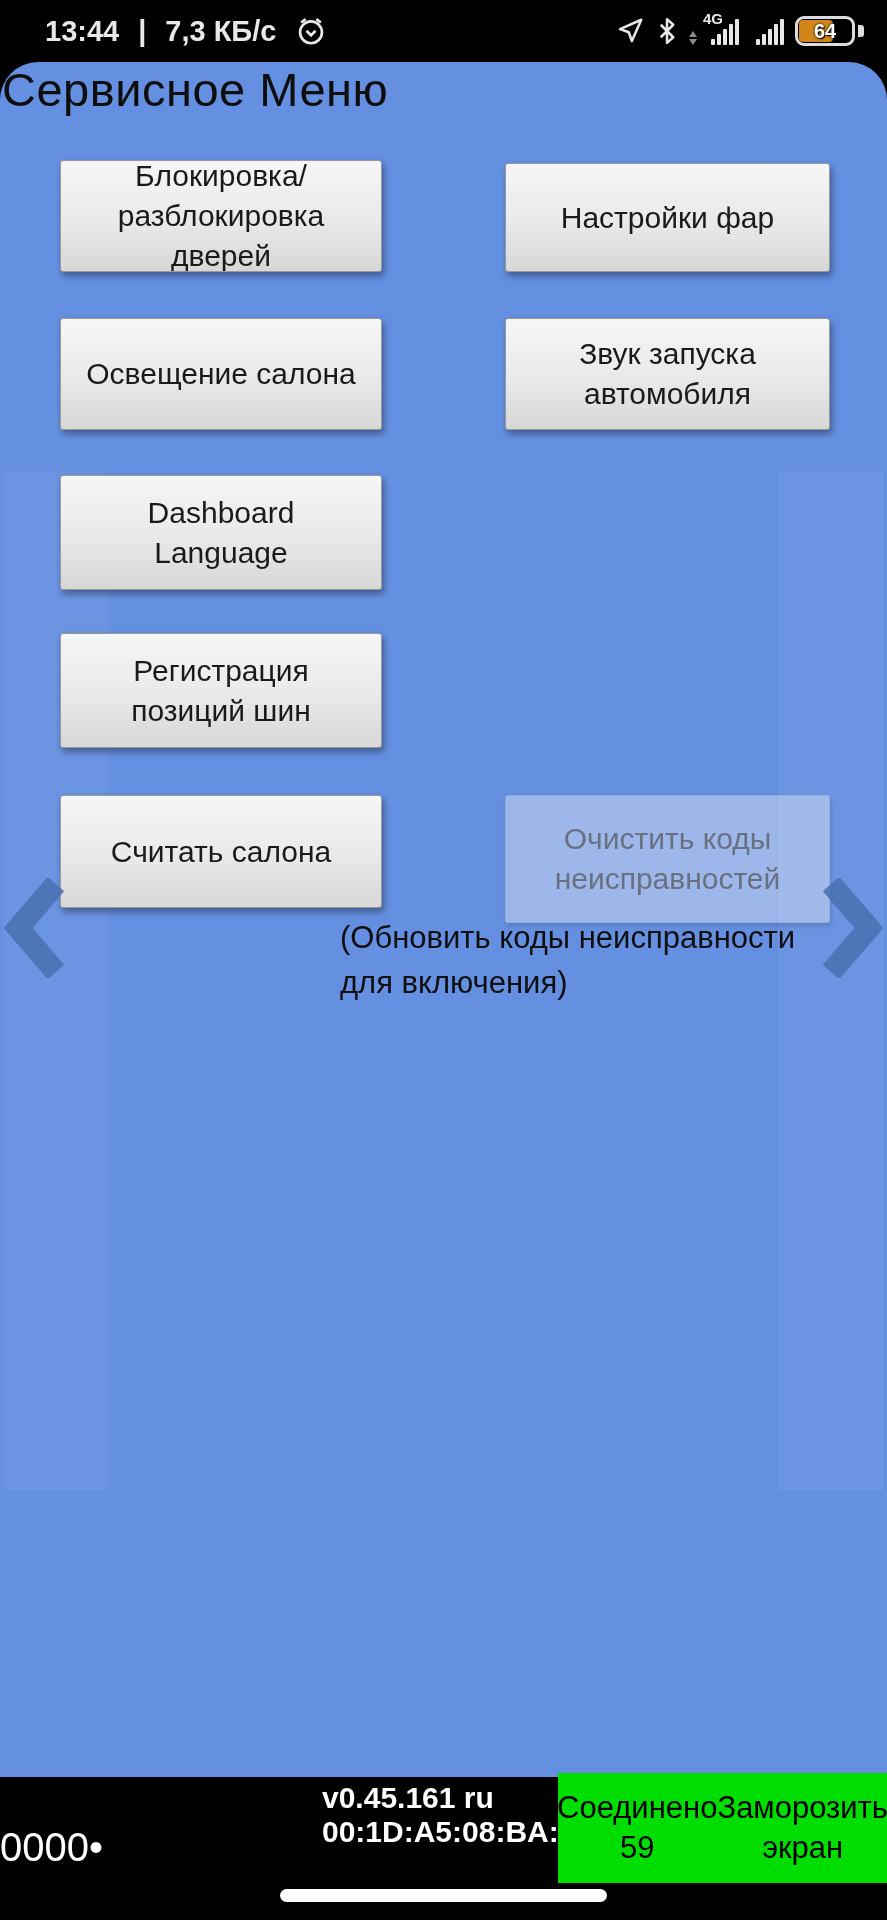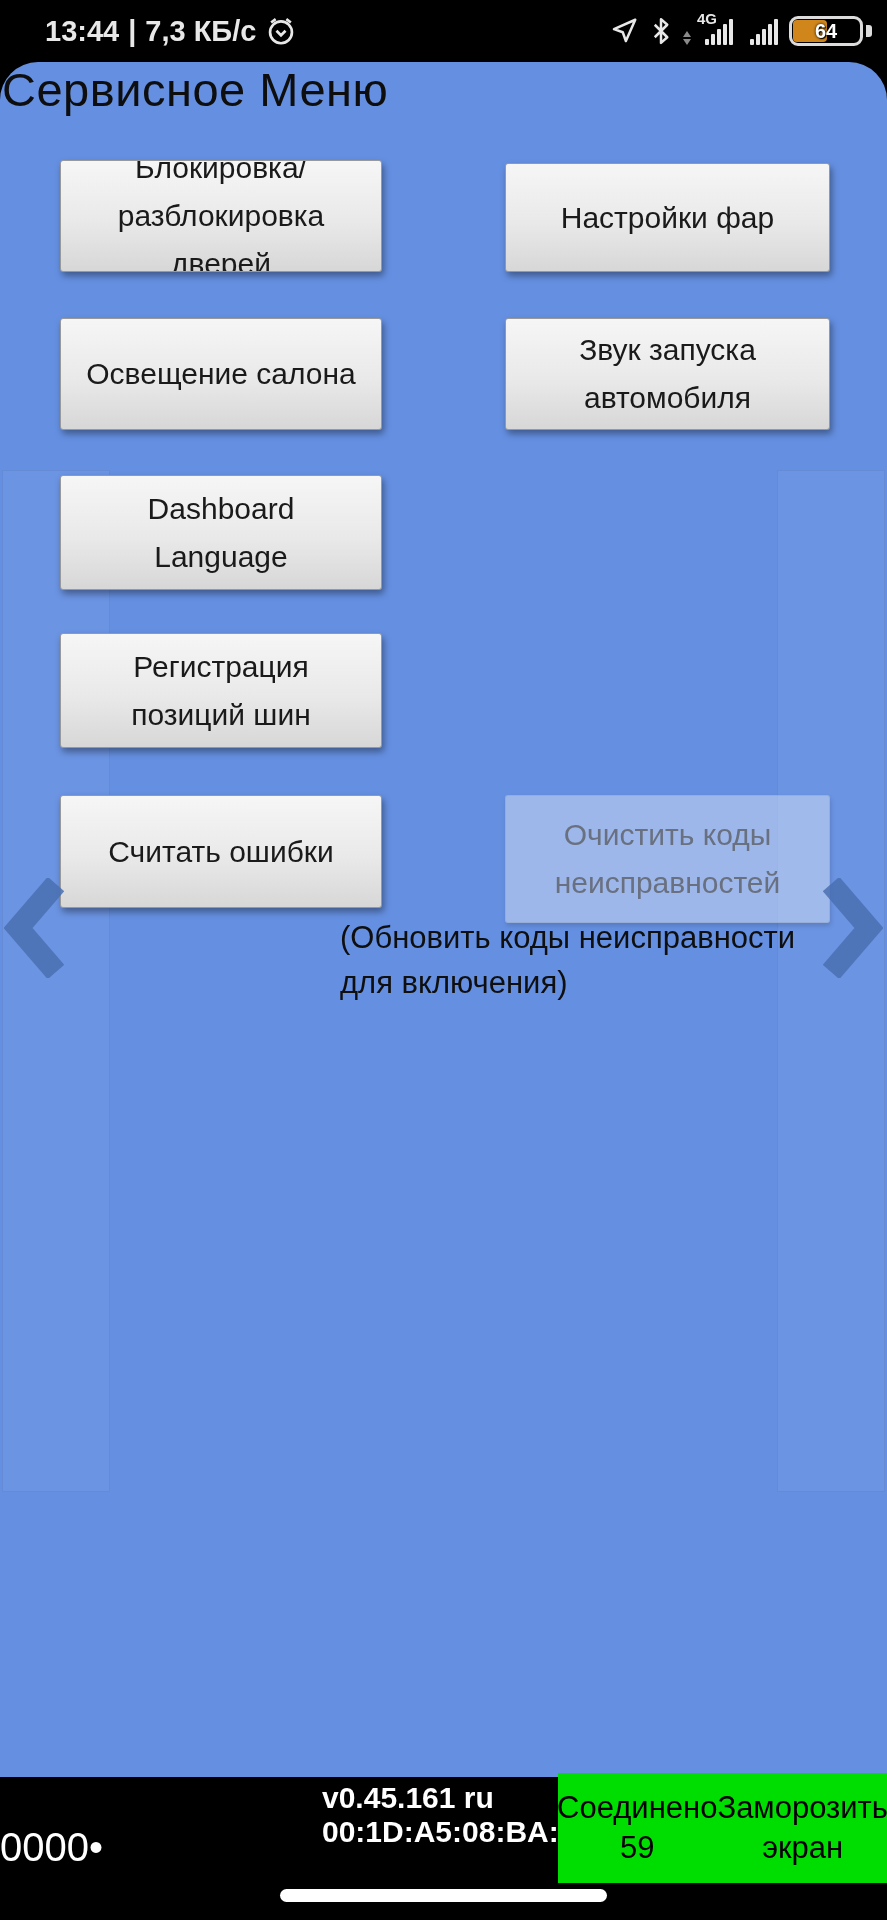--- a/index.html
+++ b/index.html
@@ -9,51 +9,51 @@
     --battery-orange:#d0861a;
     --button-text:#1a1a1a;
   }
   *{margin:0;padding:0;box-sizing:border-box}
   html,body{background:#000}
   body{font-family:"Liberation Sans","DejaVu Sans",sans-serif}
   #screen{position:relative;width:887px;height:1920px;background:#000;overflow:hidden;margin:0 auto}
 
   
   .statusbar{position:absolute;left:0;top:0;width:887px;height:62px;background:#000;z-index:10}
-  .sb-left{position:absolute;left:45px;top:0;height:62px;display:flex;align-items:center;gap:9px;
+  .sb-left{position:absolute;left:45px;top:0;height:62px;display:flex;align-items:center;gap:19px;
            color:#e8e8e8;font-size:29px;font-weight:700}
   .sb-right{position:absolute;right:24px;top:0;height:62px;display:flex;align-items:center;gap:11px}
   .sb-icon{display:block}
   .sig{position:relative;width:50px;height:36px}
   .sig .bars{position:absolute;right:0;bottom:4px;display:flex;align-items:flex-end;gap:2px}
   .sig .bars i{display:block;width:4px;background:#e8e8e8;border-radius:1px}
   .sig.sim1 .nettype{position:absolute;left:14px;top:-3px;font-size:15px;font-weight:700;color:#e8e8e8}
   .sig .updown{position:absolute;left:0;bottom:4px;display:flex;flex-direction:column;gap:2px}
   .sig .updown i{display:block;width:0;height:0;border-left:4px solid transparent;border-right:4px solid transparent}
   .sig .updown .up{border-bottom:6px solid #8a8a8a}
   .sig .updown .down{border-top:6px solid #8a8a8a}
-  .battery{position:relative;width:74px;height:30px;margin-right:0}
+  .battery{position:relative;width:60px;height:30px;margin-right:8px}
   .battery .shell{position:absolute;inset:0;border:3px solid #dcdcdc;border-radius:9px}
   .battery .fill{position:absolute;left:4px;top:4px;bottom:4px;width:34px;background:var(--battery-orange);border-radius:4px}
   .battery .lvl{position:absolute;inset:0;display:flex;align-items:center;justify-content:center;
                 color:#fff;font-size:20px;font-weight:700;text-shadow:0 0 3px #000,1px 1px 1px #000}
   .battery .cap{position:absolute;right:-9px;top:9px;width:6px;height:12px;background:#dcdcdc;border-radius:0 3px 3px 0}
 
   
   .panel{position:absolute;left:0;top:62px;width:887px;height:1715px;background:var(--bg-blue);
          border-radius:38px 38px 0 0;overflow:hidden}
   .title{position:absolute;left:2px;top:62px;font-size:47px;color:#0e0e0e;letter-spacing:.5px;z-index:2}
 
   .page-ghost{position:absolute;top:408px;width:108px;height:1022px;background:rgba(255,255,255,.045);
               border:1px solid rgba(0,0,0,.055);z-index:1}
   .page-ghost.left{left:2px}
   .page-ghost.right{left:777px}
 
   .btn{position:absolute;display:flex;align-items:center;justify-content:center;text-align:center;
-       font-size:30px;line-height:48px;color:var(--button-text);white-space:pre-line;overflow:hidden;
+       font-size:30px;line-height:40px;color:var(--button-text);white-space:pre-line;overflow:hidden;
        background:linear-gradient(180deg,#f6f6f6 0%,#e9e9e9 55%,#d7d7d7 100%);
        border:1px solid #999;border-radius:3px;padding:0 24px;
        box-shadow:2px 4px 7px rgba(0,0,0,.38);z-index:2;cursor:pointer}
   .btn--disabled{background:rgba(235,239,247,.42);border:1px solid rgba(140,155,185,.38);
        color:#69707f;box-shadow:1px 3px 5px rgba(0,0,0,.15);cursor:default}
 
   .b0{left:60px;top:160px;width:322px;height:112px}
   .b1{left:505px;top:163px;width:325px;height:109px}
   .b2{left:60px;top:318px;width:322px;height:112px}
   .b3{left:505px;top:318px;width:325px;height:112px}
@@ -147,21 +147,21 @@
 разблокировка
 дверей</div>
   <div class="btn b1">Настройки фар</div>
   <div class="btn b2">Освещение салона</div>
   <div class="btn b3">Звук запуска
 автомобиля</div>
   <div class="btn b4">Dashboard
 Language</div>
   <div class="btn b5">Регистрация
 позиций шин</div>
-  <div class="btn b7">Считать ошибки</div>
+  <div class="btn b7">Считать салона</div>
   <div class="btn b8 btn--disabled">Очистить коды
 неисправностей</div>
 
   <div class="hint">(Обновить коды неисправности
 для включения)</div>
 
   <div class="chev left">
     <svg width="60" height="100" viewBox="0 0 60 100">
       <polyline points="52,6 14,50 52,94" fill="none" stroke="var(--chevron-blue)" stroke-opacity="0.85" stroke-width="22"></polyline>
     </svg>

